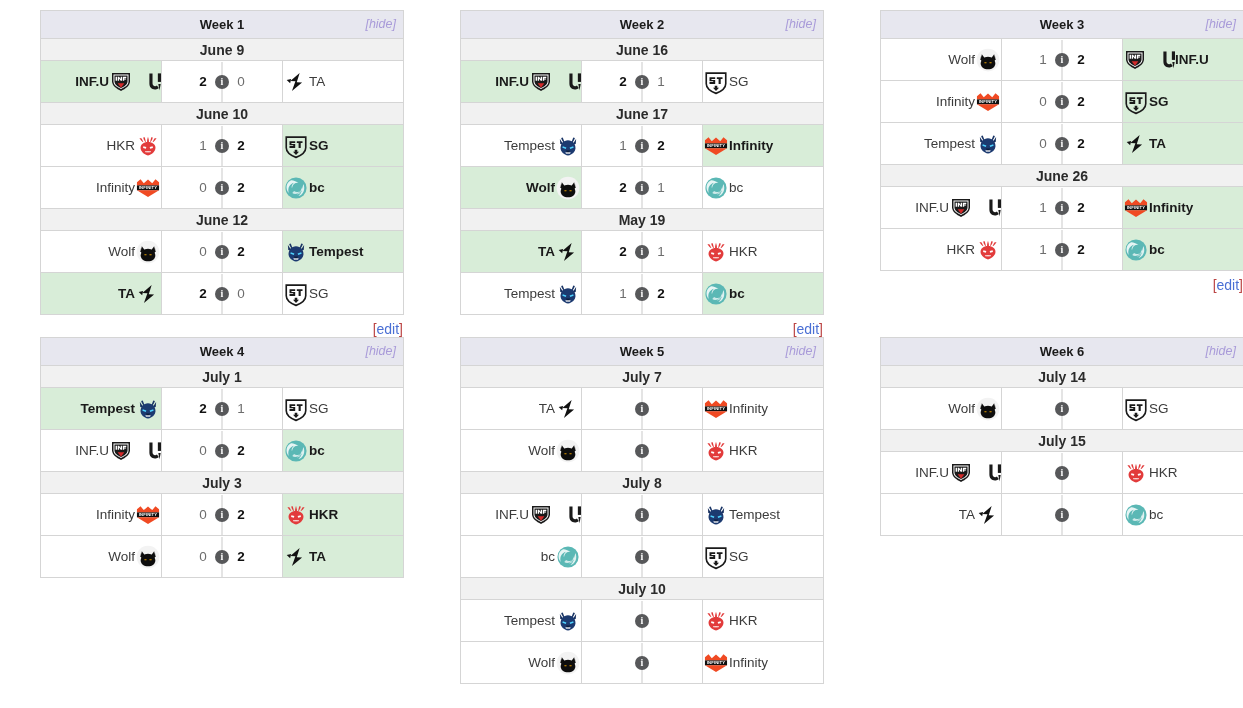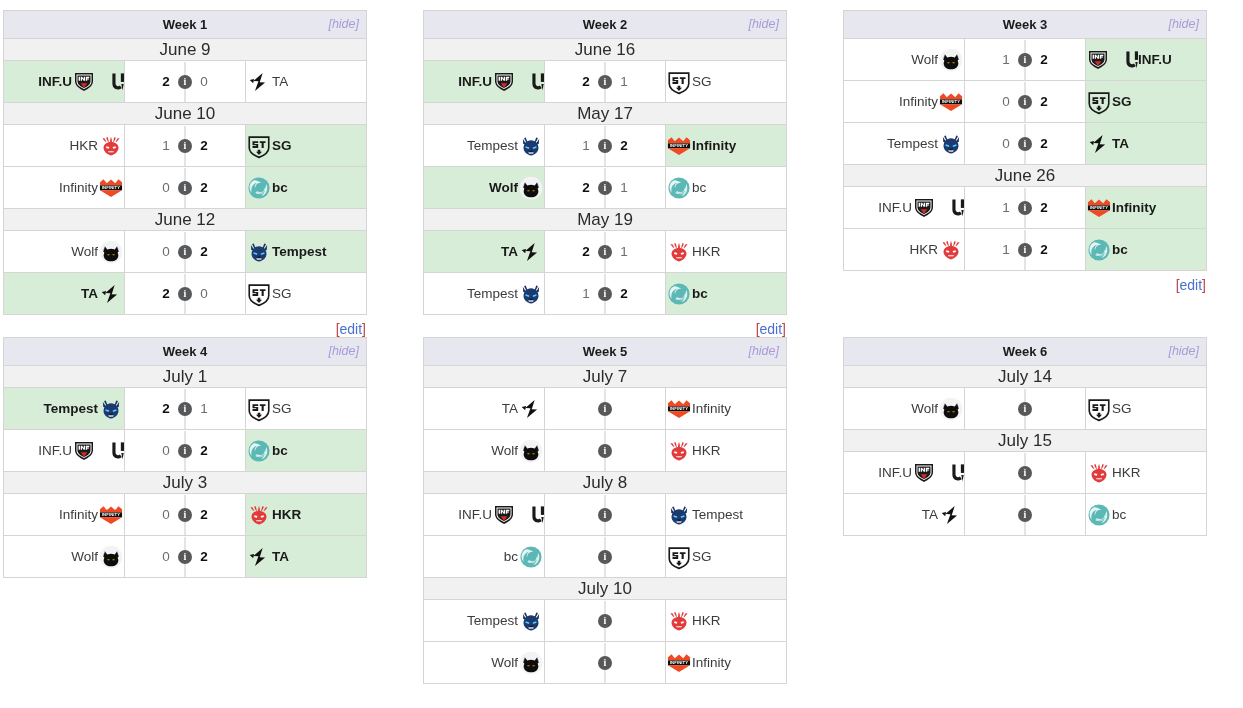--- a/index.html
+++ b/index.html
@@ -7,21 +7,22 @@
     margin: 0; padding: 0;
     background: #ffffff;
     font-family: "Liberation Sans", sans-serif;
   }
   body { width: 1243px; height: 708px; overflow: hidden; }
 
   #grid {
     display: grid;
     grid-template-columns: 390px 30px 390px 30px 390px;
     grid-template-rows: auto auto;
-    padding: 10px 0 0 3px;
+    padding: 10px 0 0 24px;
+    margin-left: 16px;
   }
   .weekcell { width: 390px; }
   .spacer { }
 
   table.week {
     width: 364px;
     border-collapse: collapse;
     table-layout: fixed;
     border: 1px solid #cfcfcf;
     margin: 0;
@@ -42,21 +43,21 @@
   .wk-hide {
     position: absolute; right: 7px; top: 0; line-height: 26px;
     font-size: 12.5px; color: #a99bd9; cursor: pointer; font-style: italic;
   }
 
   
   .date-row td {
     background: #f1f1f1;
     height: 22px;
     text-align: center;
-    font-size: 17px; font-weight: normal; color: #2b2b2b;
+    font-size: 14px; font-weight: bold; color: #2b2b2b;
   }
 
   
   tr.match { height: 42px; }
   td.side {
     background: #ffffff;
     width: 131px;
     padding: 0 9px;
     vertical-align: middle;
   }
@@ -421,21 +422,21 @@
       <path d="M17 10 h7 v2.4 h-2.2 v6.1 H19.2 v-6.1 H17 Z"></path>
       <path d="M14.4 20.5 h3.2 v2.6 h2.1 L16 27 l-3.7 -3.9 h2.1 Z"></path>
     </g>
                   </svg>
                 </span>
                 <span class="tname">SG</span>
               </div>
             </td>
           </tr>
           <tr class="date-row">
-            <td colspan="3">May 17</td>
+            <td colspan="3">June 17</td>
           </tr>
           <tr class="match">
             <td class="side">
               <div class="sidewrap left">
                 <span class="tname">Tempest</span>
                 <span class="logo">
                   <svg viewBox="0 0 32 32">
       <path fill="#172f5e" d="M6 7.5 L10.5 14 L6.5 13.5 Z"></path>
       <path fill="#172f5e" d="M26 7.5 L21.5 14 L25.5 13.5 Z"></path>
       <path fill="#1b3666" d="M7.5 6 C9 10 10.5 12 12.5 13.2 L9.5 5.5 Z"></path>

